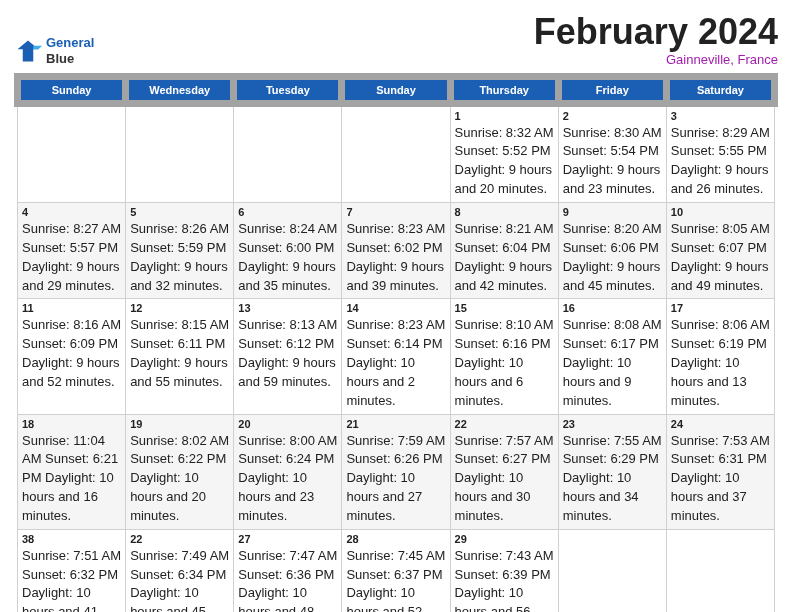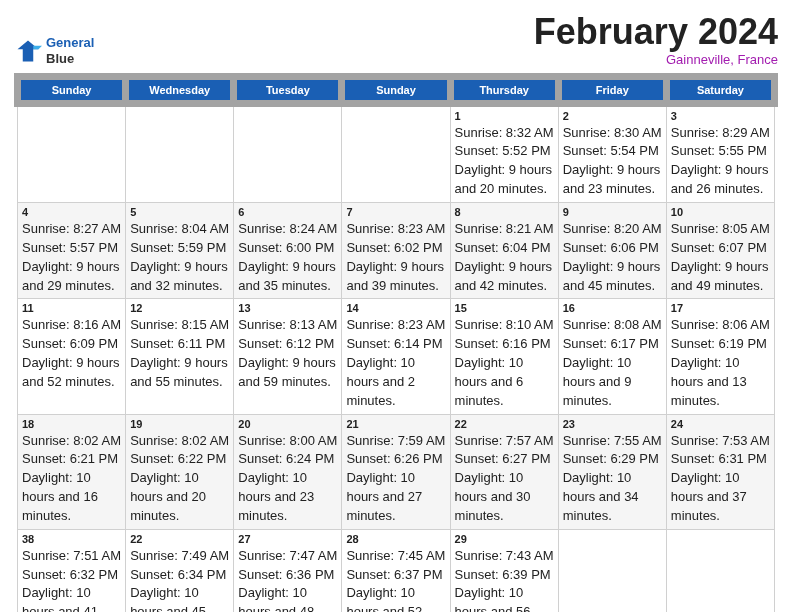--- a/index.html
+++ b/index.html
@@ -155,21 +155,21 @@
         <tr class="striped-row">
           <td>
             <span class="day-num">4</span>
             <div class="day-info">Sunrise: 8:27 AM
 Sunset: 5:57 PM
 Daylight: 9 hours
 and 29 minutes.</div>
           </td>
           <td>
             <span class="day-num">5</span>
-            <div class="day-info">Sunrise: 8:04 AM
+            <div class="day-info">Sunrise: 8:26 AM
 Sunset: 5:59 PM
 Daylight: 9 hours
 and 32 minutes.</div>
           </td>
           <td>
             <span class="day-num">6</span>
             <div class="day-info">Sunrise: 8:24 AM
 Sunset: 6:00 PM
 Daylight: 9 hours
 and 35 minutes.</div>
@@ -250,21 +250,21 @@
             <span class="day-num">17</span>
             <div class="day-info">Sunrise: 8:06 AM
 Sunset: 6:19 PM
 Daylight: 10 hours
 and 13 minutes.</div>
           </td>
         </tr>
         <tr class="striped-row">
           <td>
             <span class="day-num">18</span>
-            <div class="day-info">Sunrise: 8:02 AM
+            <div class="day-info">Sunrise: 11:04 AM
 Sunset: 6:21 PM
 Daylight: 10 hours
 and 16 minutes.</div>
           </td>
           <td>
             <span class="day-num">19</span>
             <div class="day-info">Sunrise: 8:02 AM
 Sunset: 6:22 PM
 Daylight: 10 hours
 and 20 minutes.</div>

